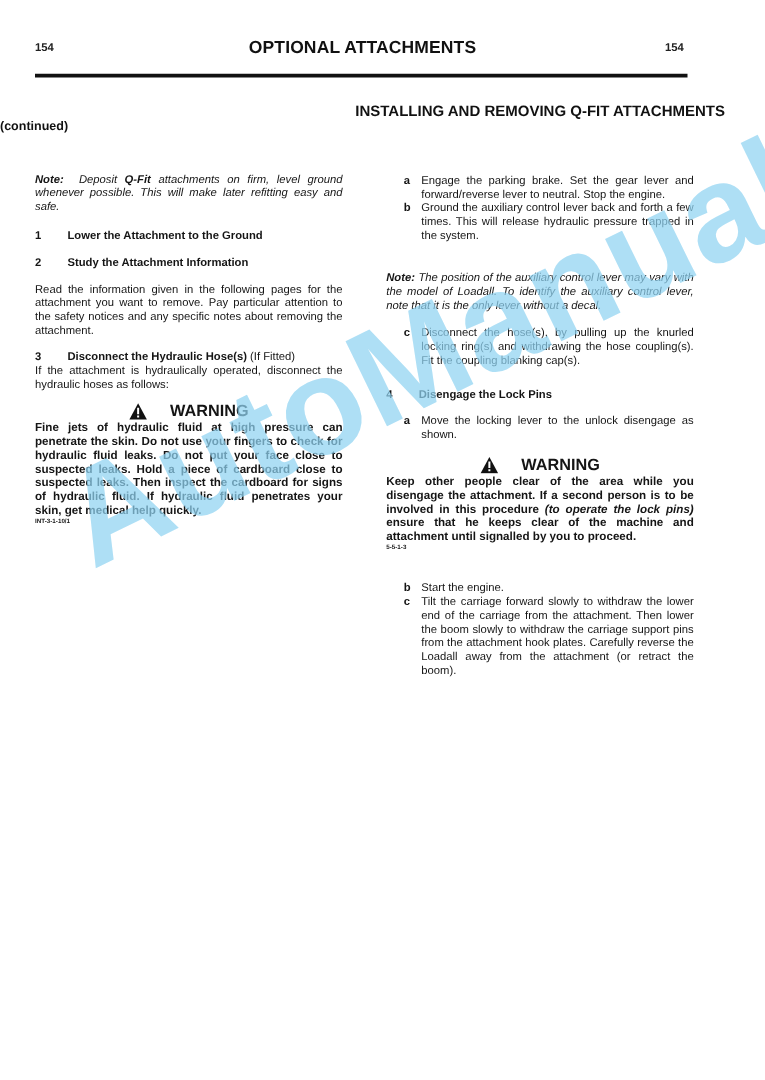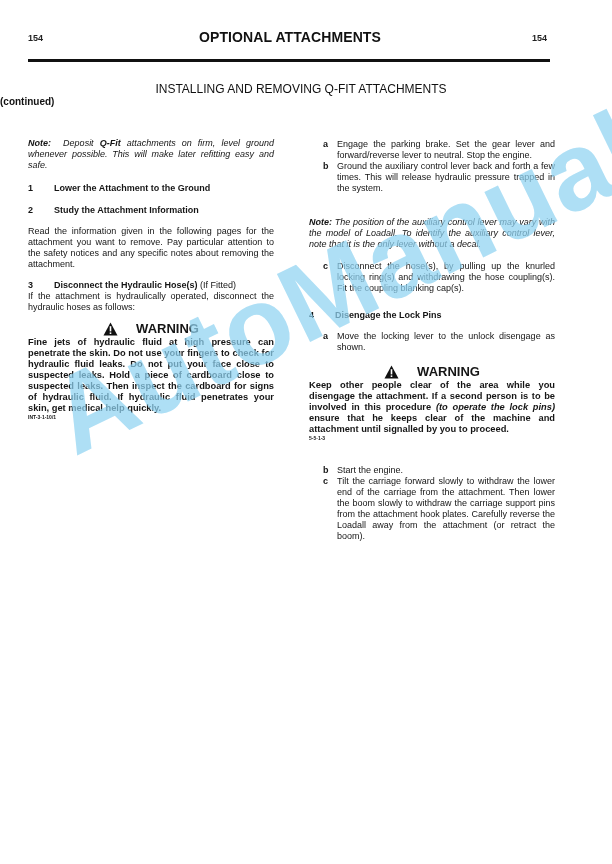--- a/index.html
+++ b/index.html
@@ -7,22 +7,22 @@
          font-family: "Liberation Sans", sans-serif; color: #111; }
   .page { position: absolute; inset: 0; }
 
   .pgnum { position: absolute; top: 33px; font-size: 9px; font-weight: bold; color: #222; }
   .pgnum.left { left: 28px; }
   .pgnum.right { left: 532px; }
   .running-title { position: absolute; top: 29px; left: 0; width: 580px; text-align: center;
                    font-size: 14px; font-weight: bold; letter-spacing: 0.1px; }
   .rule { position: absolute; top: 59px; left: 28px; width: 522px; height: 3px; background: #111; }
 
-  .section-title { position: absolute; top: 82px; left: 0; width: 580px; text-align: center;
-                   font-size: 12px; font-weight: normal; padding-left: 11px; }
+  .section-title { position: absolute; top: 82px; left: 0; width: 580px; text-align: right;
+                   font-size: 12px; font-weight: bold; }
   .section-sub { position: absolute; top: 96px; left: 0; width: 580px; text-align: left;
                  font-size: 10px; font-weight: bold; }
 
   .col { position: absolute; font-size: 9px; line-height: 11px; color: #151515; }
   .col-left { left: 28px; top: 138px; width: 246px; }
   .col-right { left: 309px; top: 139px; width: 246px; }
 
   .h2 { font-size: 13px; font-weight: bold; line-height: 16px; margin: 0 0 6px 0; }
   .note { font-style: italic; text-align: justify; margin: 0; }
   .note b { }

